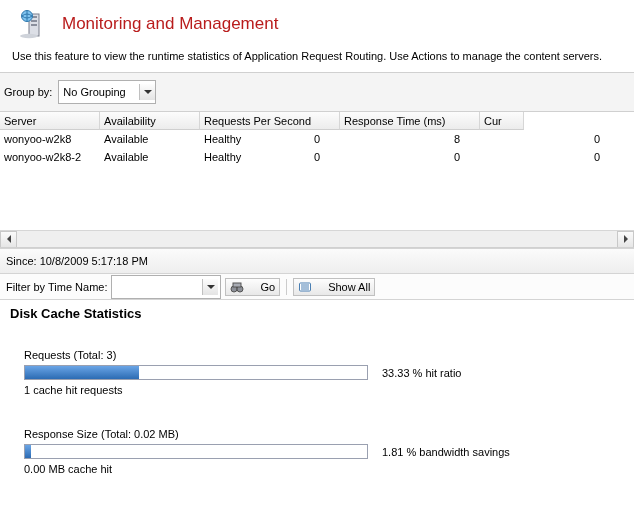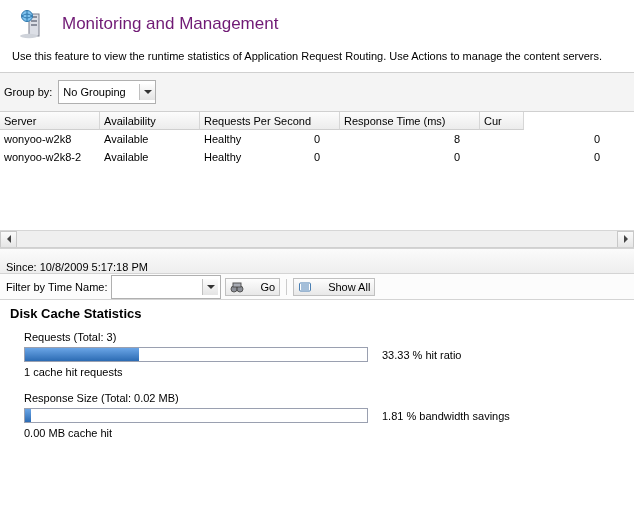--- a/index.html
+++ b/index.html
@@ -12,21 +12,21 @@
     width: 634px;
   }
   .header {
     display: flex;
     align-items: center;
     padding: 8px 12px 6px 20px;
     gap: 10px;
   }
   .header-icon { width: 32px; height: 32px; position: relative; }
   .header-icon svg { width: 32px; height: 32px; }
-  .header-title { font-size: 17px; color: #701a75; }
+  .header-title { font-size: 17px; color: #b91c1c; }
   .description {
     padding: 4px 12px 10px 12px;
     font-size: 11px;
   }
   .toolbar {
     display: flex;
     align-items: center;
     background: #f4f4f4;
     border-top: 1px solid #d0d0d0;
     border-bottom: 1px solid #d0d0d0;
@@ -102,21 +102,21 @@
   }
   .arrow-left::after { border-right:4px solid #444; }
   .arrow-right::after { border-left:4px solid #444; }
   .hscroll-track { flex:1; background:#f0f0f0; }
   .section-bar {
     background: linear-gradient(#fbfbfb,#eeeeee);
     border-top: 1px solid #d4d4d4;
     border-bottom: 1px solid #d4d4d4;
     padding: 12px 6px;
     height: 20px;
-    display:flex; align-items:flex-start;
+    display:flex; align-items:center;
     font-size: 11px;
   }
   .filter-bar {
     display:flex; align-items:center; gap:4px;
     padding: 4px 6px;
     border-bottom: 1px solid #d4d4d4;
     height: 26px;
     background:#fcfcfc;
   }
   .filter-input {
@@ -131,21 +131,21 @@
     display:inline-flex; align-items:center; gap:16px;
     font-size:11px; cursor:default;
   }
   .sep { width:1px; height:16px; background:#ccc; margin:0 2px; }
   .stats-title {
     font-weight: bold;
     font-size: 13px;
     padding: 6px 10px 10px 10px;
   }
   .stat-block { padding: 0 24px 14px 24px; }
-  .stat-label { font-size: 11px; margin-bottom: 4px; }
+  .stat-label { font-size: 11px; margin-bottom: 4px; margin-top: 18px; }
   .bar-outer {
     position: relative;
     width: 344px; height: 15px;
     border: 1px solid #9aa0b0;
     background: #fff;
   }
   .bar-fill {
     position:absolute; left:0; top:0; bottom:0;
     background: linear-gradient(#6aa5e6,#2c6bb3);
   }

